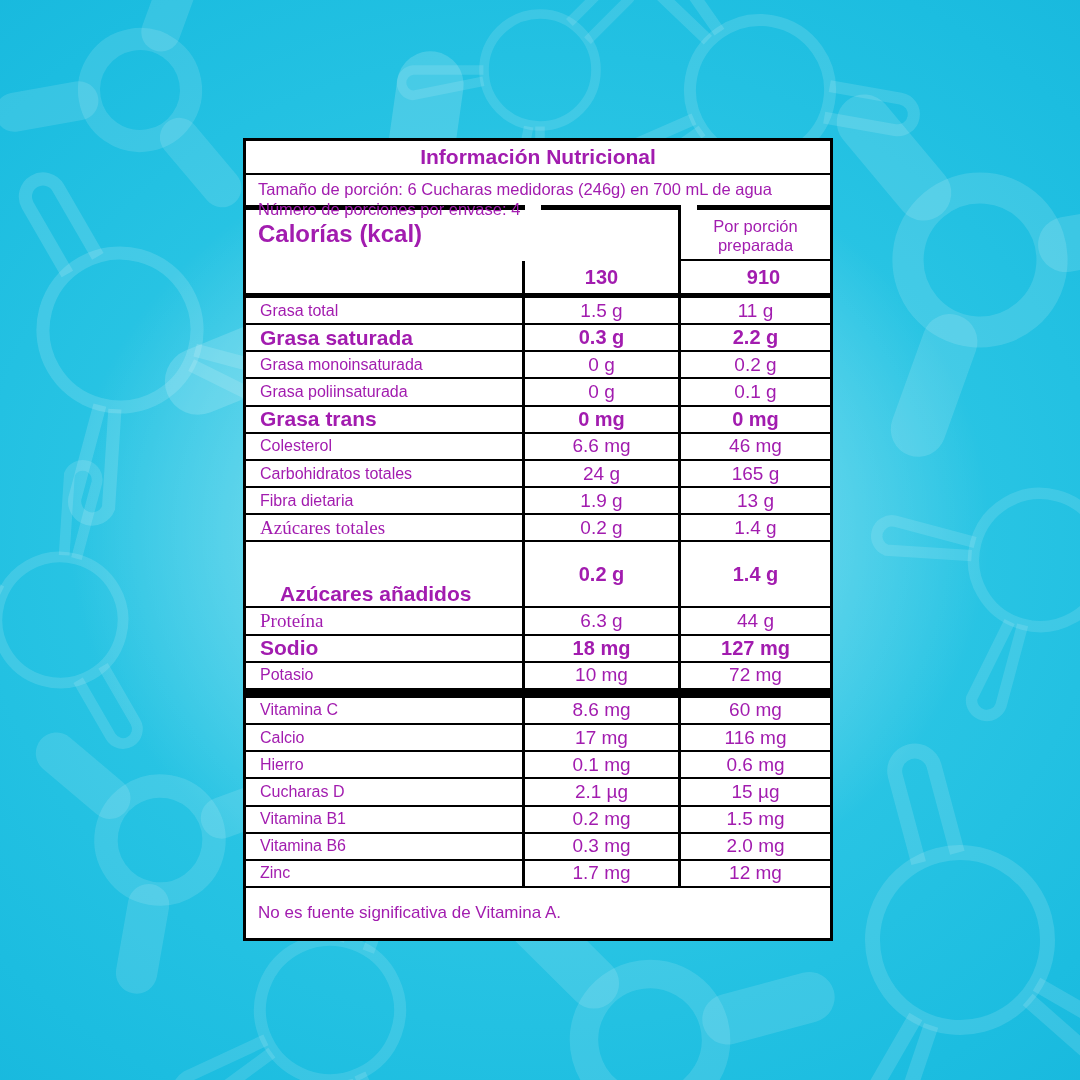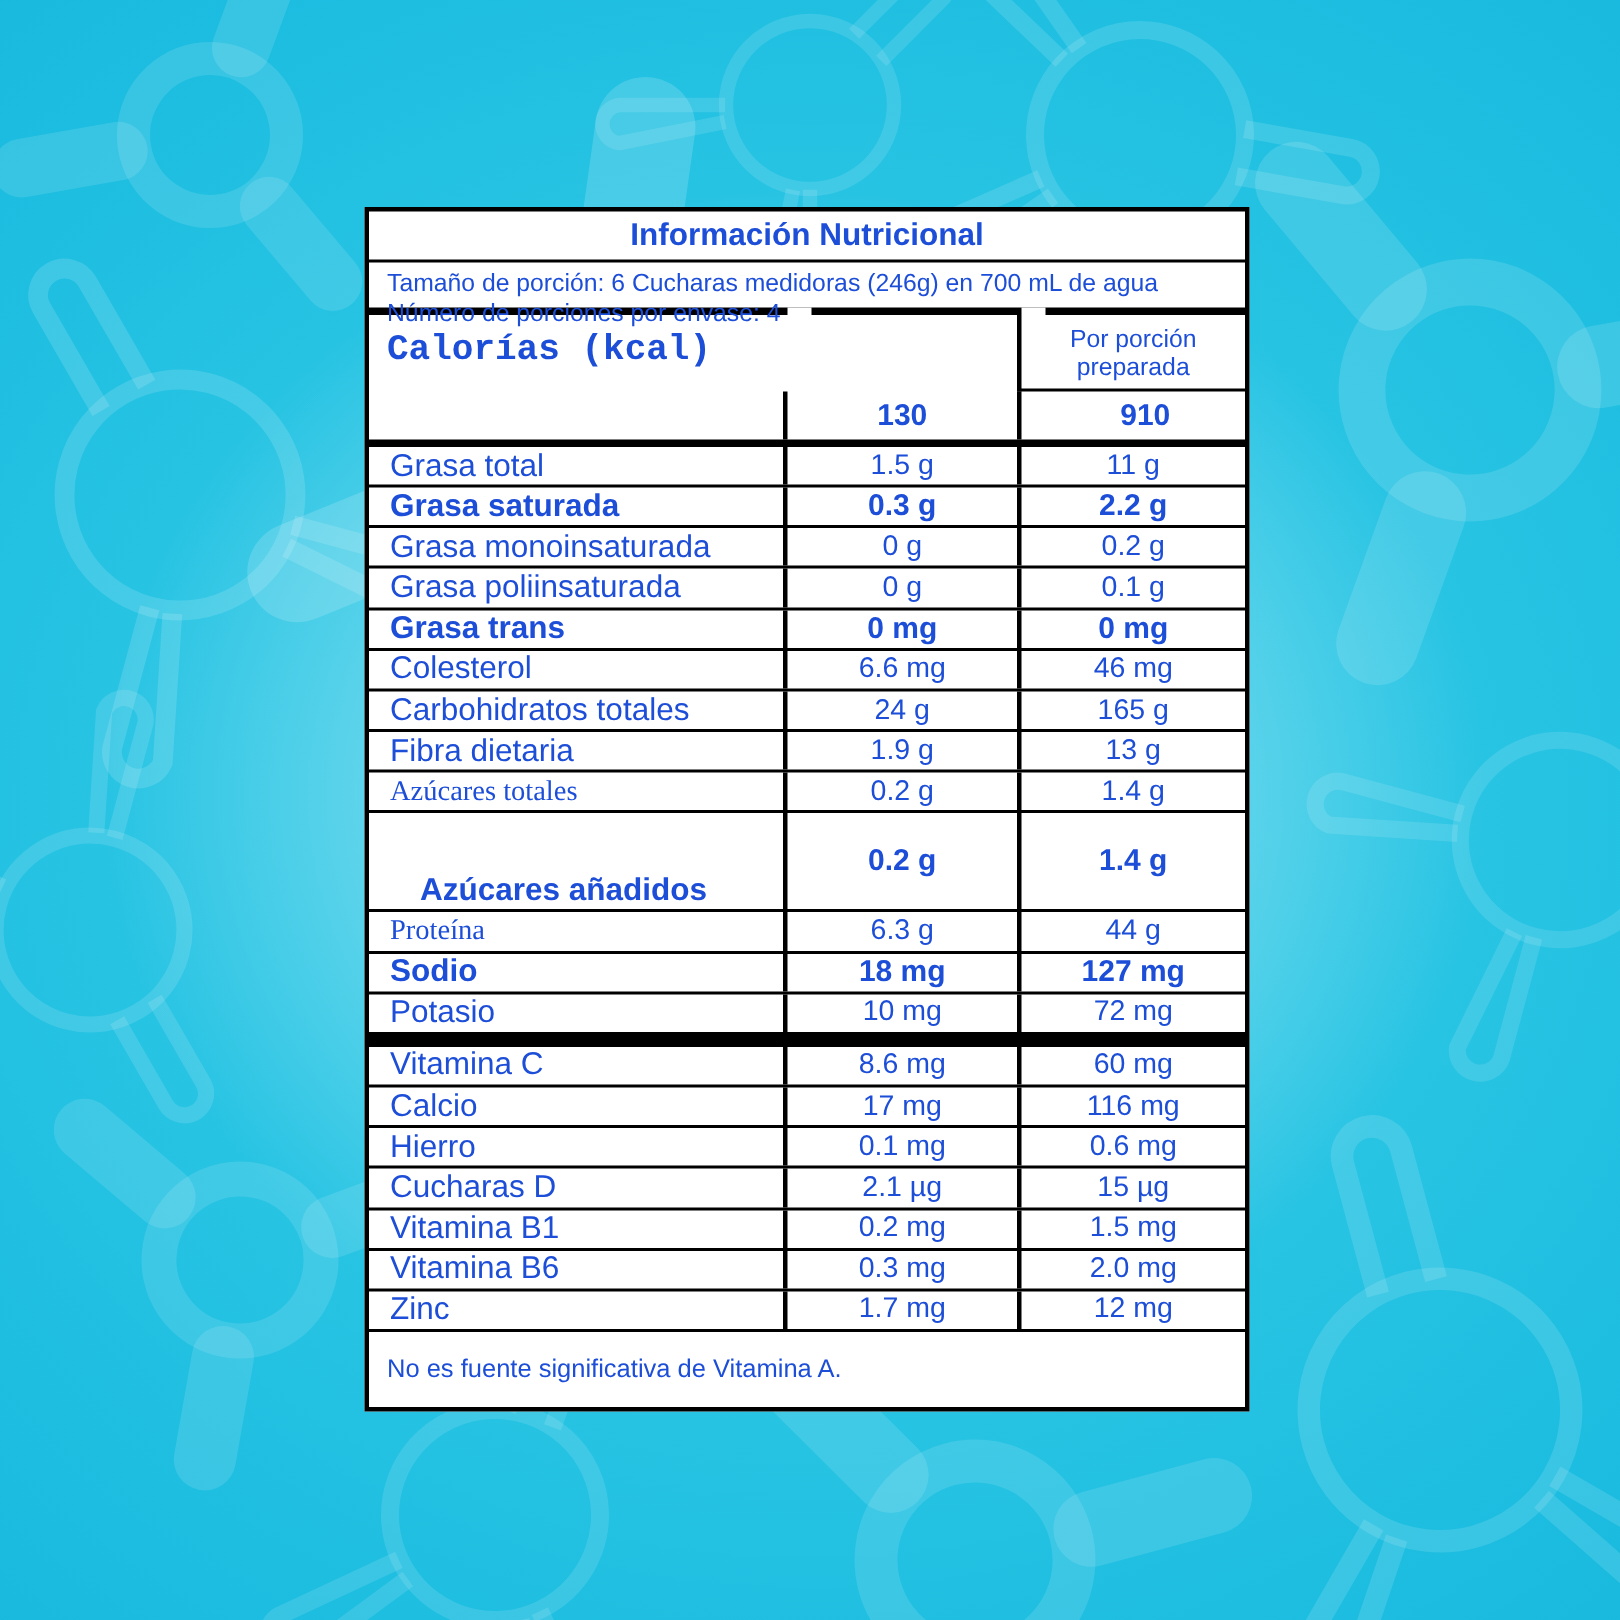--- a/index.html
+++ b/index.html
@@ -10,39 +10,39 @@
     background:
       radial-gradient(ellipse 640px 560px at 49% 49%, rgba(255,255,255,0.55) 0%, rgba(255,255,255,0.22) 45%, rgba(255,255,255,0) 72%),
       radial-gradient(ellipse 1500px 1300px at 50% 50%, #3ccfe9 0%, #1cbde0 48%, #0faed8 78%, #0aa5cf 100%);
   }
   .bg-pattern { position:absolute; inset:0; z-index:0; pointer-events:none; }
 
   .nf-label {
     position:absolute; left:243px; top:138px;
     width:590px; height:803px;
     background:#fff; border:3px solid #000;
-    z-index:2; color:#1d4ed8;
+    z-index:2; color:#a21caf;
     display:flex; flex-direction:column;
   }
   .title-row {
     height:34px; border-bottom:2px solid #000;
     display:flex; align-items:center; justify-content:center;
     font-weight:bold; font-size:21px;
   }
   .serving-row {
     height:35px; border-bottom:5px solid #000;
     padding:4px 12px 0 12px; font-size:16.5px; line-height:20px;
   }
   .cal-section {
     position:relative; height:88px; border-bottom:5px solid #000;
     display:grid; grid-template-columns:276px 156px 1fr; grid-template-rows:51px 1fr;
   }
   .cal-label {
     grid-column:1; grid-row:1/3;
-    font-weight:bold; font-size:24px; padding:10px 0 0 12px;font-family:Liberation Mono, monospace;
+    font-weight:bold; font-size:24px; padding:10px 0 0 12px;
   }
   .cal-h {
     border-left:3px solid #000; border-bottom:2px solid #000;
     text-align:center; font-size:16.5px; line-height:19px; padding-top:7px;
   }
   .cal-h.c2 { grid-column:2; grid-row:1; }
   .cal-h.c3 { grid-column:3; grid-row:1; }
   .cal-v {
     border-left:3px solid #000;
     display:flex; align-items:center; justify-content:center;
@@ -53,21 +53,21 @@
   .notch { position:absolute; top:-5px; width:16px; height:5px; background:#fff; }
   .notch.n1 { left:279px; }
   .notch.n2 { left:435px; }
 
   .rows { height:590px; display:flex; flex-direction:column; }
   .row {
     flex:1; display:grid; grid-template-columns:276px 156px 1fr;
     border-bottom:2px solid #000;
   }
   .cell { display:flex; align-items:center; }
-  .cell.lab { padding-left:14px; font-size:21px; }
+  .cell.lab { padding-left:14px; font-size:16px; }
   .cell.val { justify-content:center; font-size:19px; border-left:3px solid #000; }
   .row-big .lab { font-size:19px;font-family:Liberation Serif, serif; }
   .row-bold .lab { font-weight:bold; font-size:21px; }
   .row-bold .val { font-weight:bold; font-size:20px; }
   .row-indent .lab { padding-left:34px;margin-top:40px; }
   .thick-bar { height:8px; background:#000; flex:none; }
 
   .footnote-row {
     flex:1; display:flex; align-items:center;
     padding-left:12px; font-size:17px;

